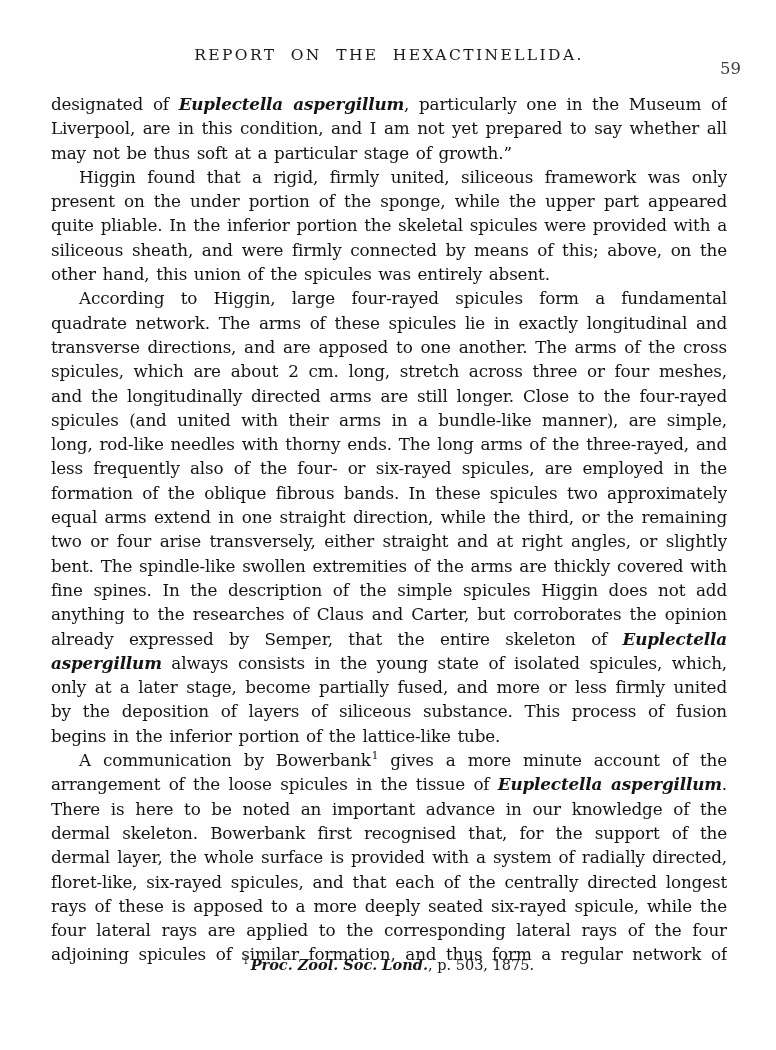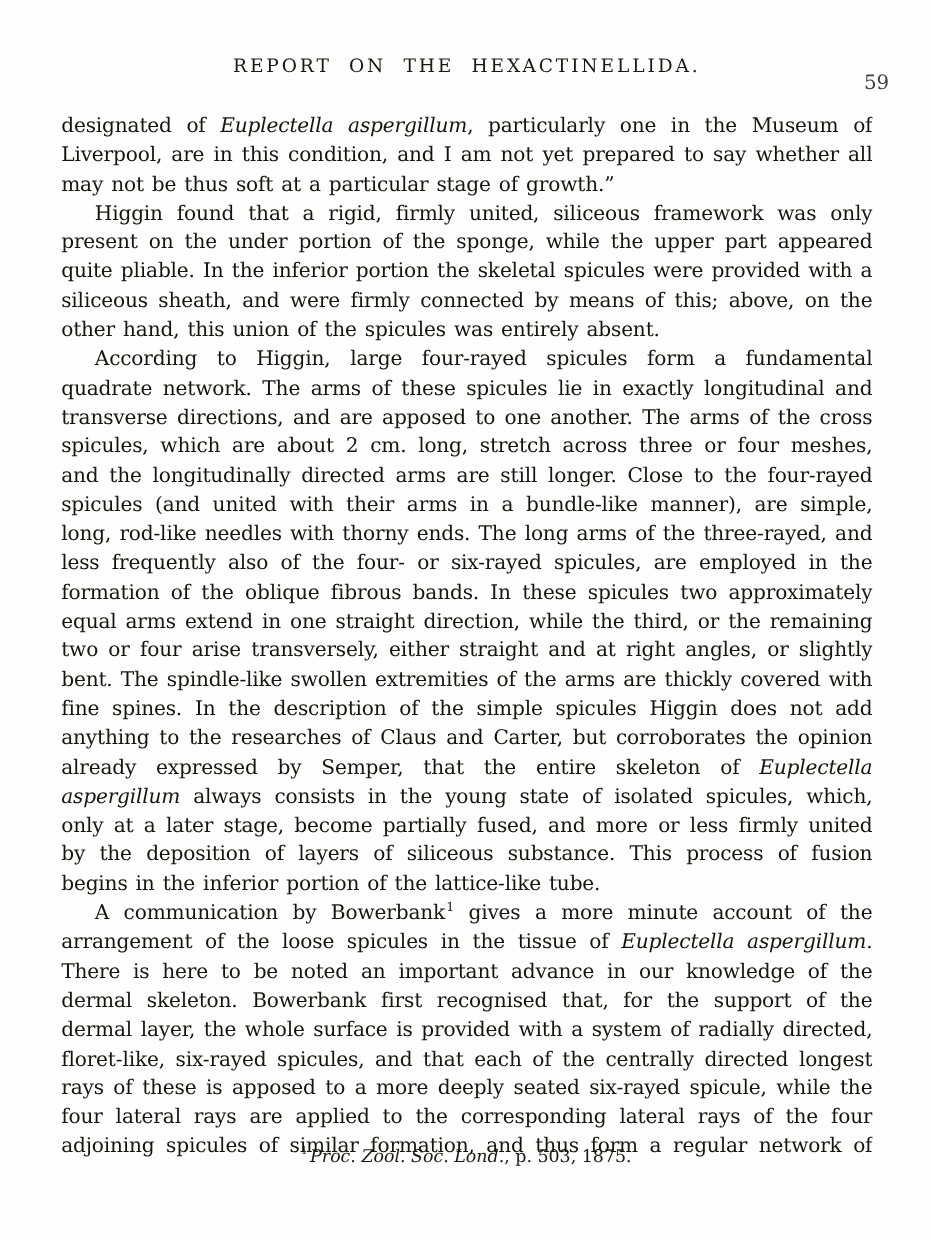--- a/index.html
+++ b/index.html
@@ -50,20 +50,21 @@
     font-size: 16.8px;
     line-height: 24.3px;
     letter-spacing: -0.15px;
     word-spacing: 1.5px;
   }
   .page-body p.indent {
     text-indent: 28px;
   }
   .page-body i, .footnote i {
     font-style: italic;
+    font-weight: bold;
   }
   sup.fn-ref {
     font-size: 0.62em;
     vertical-align: super;
     line-height: 0;
     padding-left: 1px;
   }
   .footnote {
     position: absolute;
     left: 0;

